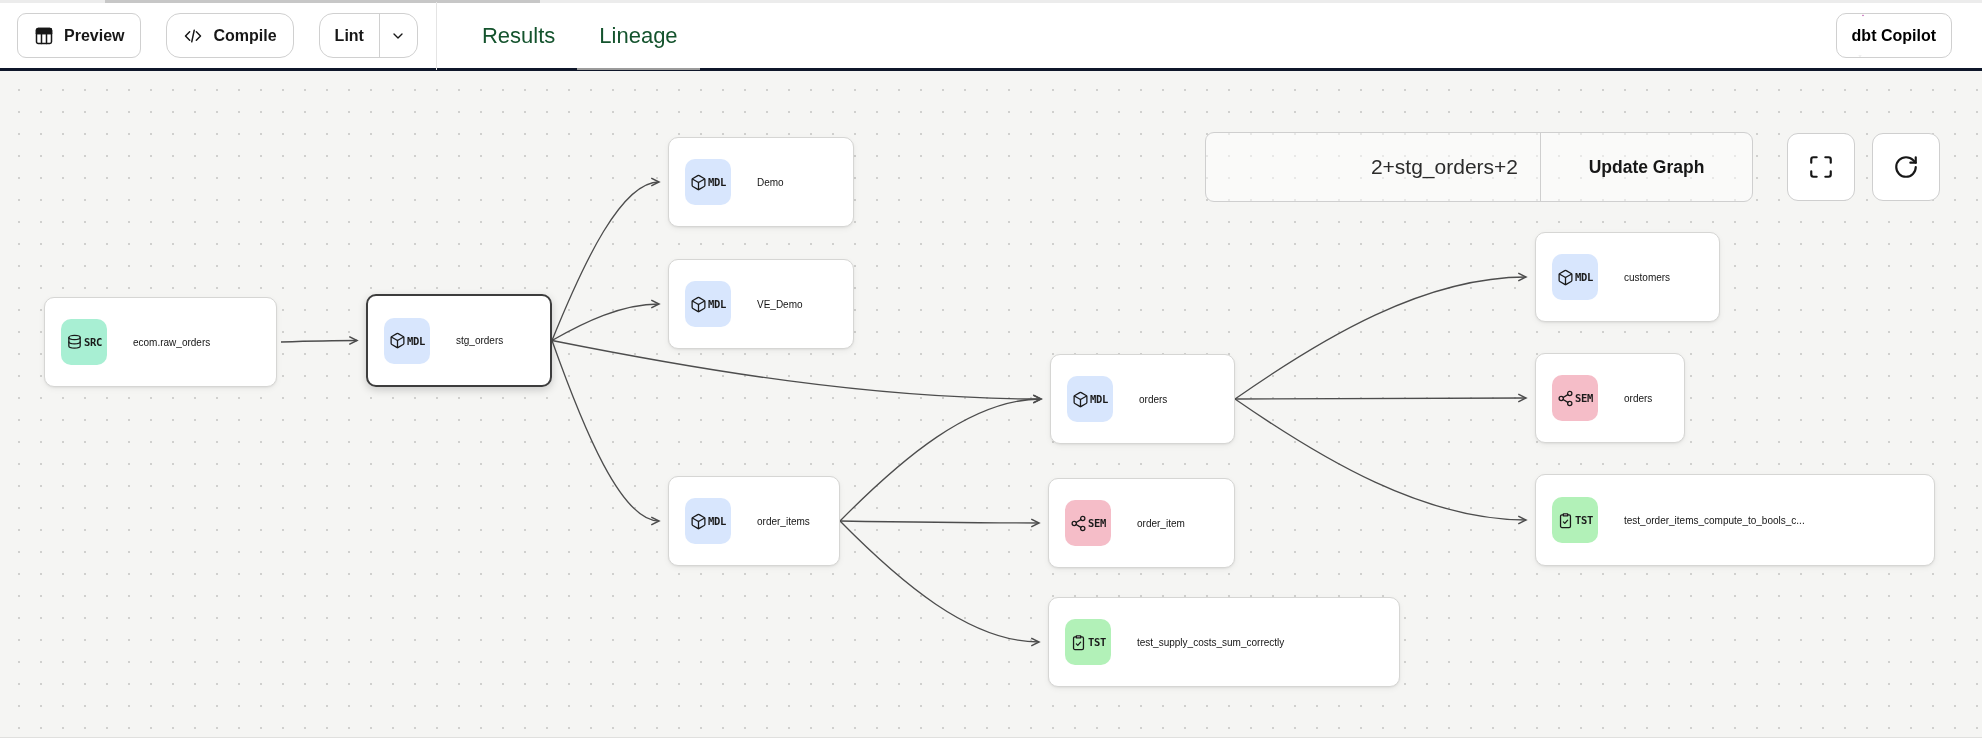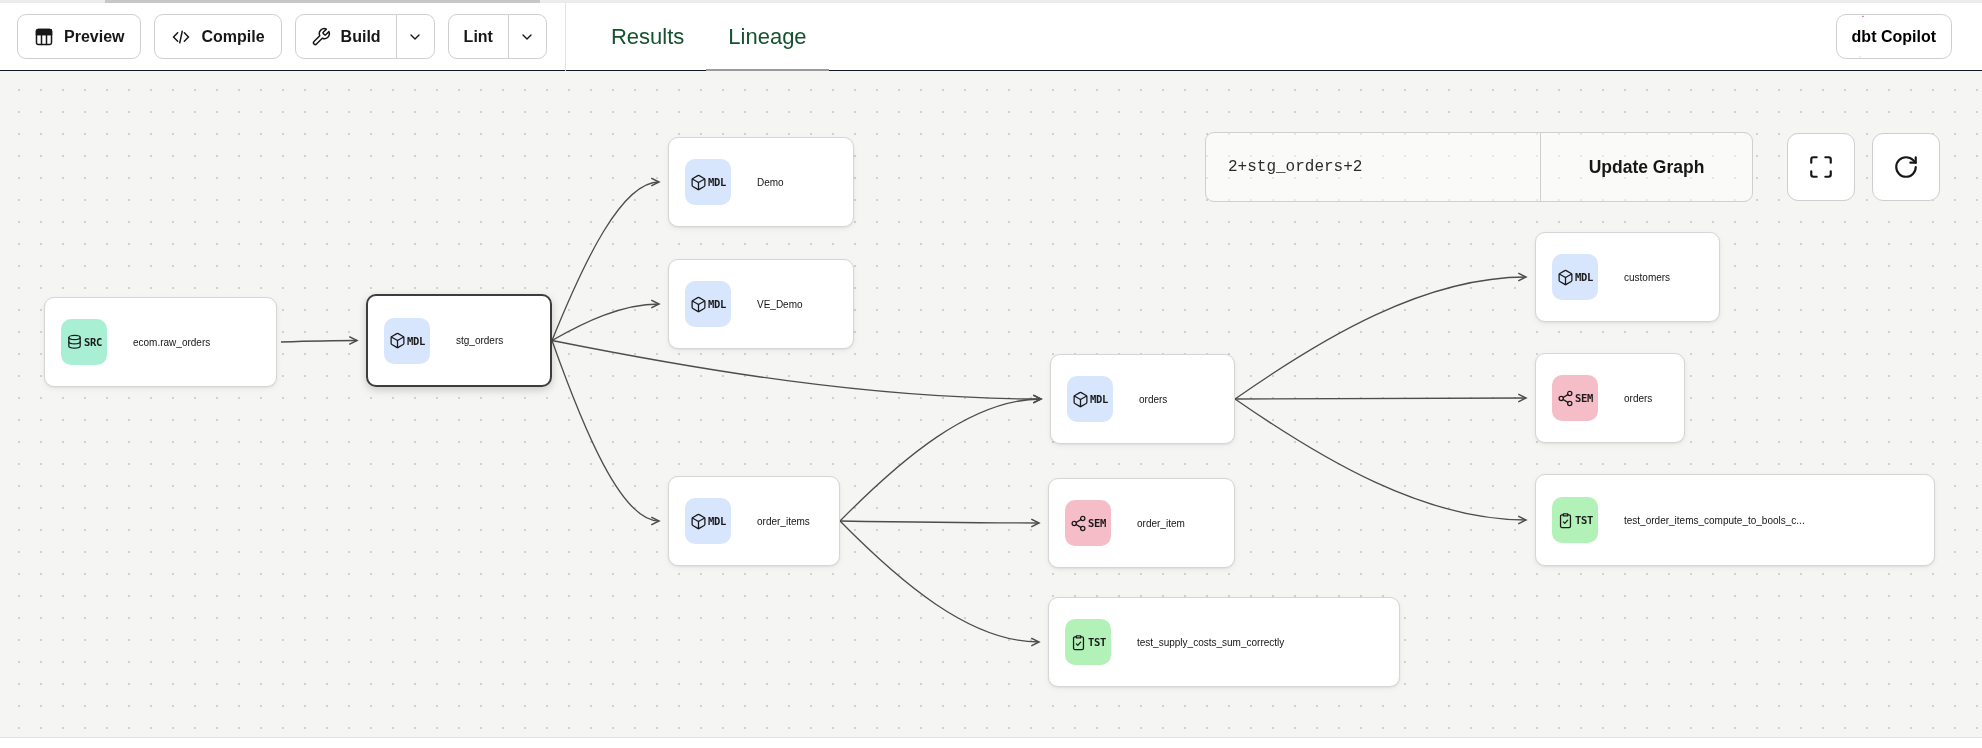--- a/index.html
+++ b/index.html
@@ -4,26 +4,26 @@
 <style>
   * { margin:0; padding:0; box-sizing:border-box; }
   html,body { width:1982px; height:748px; background:#fff; overflow:hidden;
     font-family:"Liberation Sans", sans-serif; color:#171717; }
 
   
   .top-strip { position:relative; height:3px; background:#ececec; }
   .top-strip .seg { position:absolute; left:105px; top:0; width:435px; height:3px; background:#c7c7c7; }
 
   
-  .toolbar { position:relative; height:68px; background:#fff; border-bottom:1px solid #0f172a;
+  .toolbar { position:relative; height:68px; background:#fff; border-bottom:3px solid #0f172a;
     display:flex; align-items:center; padding-left:17px; }
   .btn { display:flex; align-items:center; gap:10px; height:45px; padding:0 16px;
     background:#fff; border:1px solid #d0d0d0; border-radius:9px; cursor:pointer;
     font-size:16px; font-weight:700; color:#171717; white-space:nowrap; }
-  .btn + .btn, .btn + .split, .split + .split { margin-left:13px; }
+  .btn + .btn, .btn + .split, .split + .split { margin-left:25px;border-radius:14px; }
   .split { display:flex; align-items:stretch; height:45px; border:1px solid #d0d0d0; border-radius:9px; background:#fff; overflow:hidden; }
   .split .main { display:flex; align-items:center; gap:10px; padding:0 15px; font-size:16px; font-weight:700; cursor:pointer; }
   .split .caret { display:flex; align-items:center; justify-content:center; width:38px; border-left:1px solid #d0d0d0; cursor:pointer; }
   .tbicon { width:20px; height:20px; stroke:#171717; stroke-width:1.8; fill:none; stroke-linecap:round; stroke-linejoin:round; }
   .chev { width:16px; height:16px; stroke:#171717; stroke-width:2; fill:none; stroke-linecap:round; stroke-linejoin:round; }
   .vdiv { width:1px; height:68px; background:#e4e4e4; margin-left:18px; }
 
   .tabs { display:flex; height:68px; margin-left:23px; }
   .tab { position:relative; display:flex; align-items:center; padding:0 22px; font-size:22px; color:#14532d; cursor:pointer; white-space:nowrap; }
   .tab.active::after { content:""; position:absolute; left:0; right:0; bottom:0; height:2px; background:#9b9b9b; }
@@ -47,21 +47,21 @@
   .badge { width:46px; height:46px; border-radius:10px; display:flex; flex-direction:row;
     align-items:center; justify-content:center; gap:1px; flex:0 0 auto; }
   .bicon { width:17px; height:17px; stroke:#1a1a1a; stroke-width:1.8; fill:none; stroke-linecap:round; stroke-linejoin:round; }
   .btype { font-family:"DejaVu Sans Mono", monospace; font-size:10.5px; font-weight:600; color:#1a1a1a; letter-spacing:-0.3px; }
   .nlabel { margin-left:26px; font-size:10px; color:#141414; white-space:nowrap; }
 
   
   .selector { position:absolute; left:1205px; top:61px; width:548px; height:70px;
     display:flex; border:1px solid #cfcfcf; border-radius:9px; background:rgba(255,255,255,.5); overflow:hidden; }
   .selector input { flex:1; border:none; outline:none; background:transparent; padding:0 22px;
-    font-family:Liberation Mono, monospace; font-size:16px; color:#2b2b2b; }
+    font-family:Liberation Sans, sans-serif; font-size:21px; color:#2b2b2b;text-align:right; }
   .update-btn { width:212px; display:flex; align-items:center; justify-content:center;
     border-left:1px solid #cfcfcf; font-size:17.5px; font-weight:700; color:#171717; cursor:pointer; }
   .sqbtn { position:absolute; top:62px; width:68px; height:68px; background:#fff;
     border:1px solid #cfcfcf; border-radius:11px; display:flex; align-items:center; justify-content:center; cursor:pointer; }
   .sqbtn svg { width:26px; height:26px; stroke:#171717; stroke-width:2; fill:none; stroke-linecap:round; stroke-linejoin:round; }
   #fullscreen-btn { left:1787px; }
   #refresh-btn { left:1872px; }
 </style>
 </head>
 <body>
@@ -82,33 +82,20 @@
     <span>Preview</span>
   </button>
   <button class="btn">
     <svg class="tbicon" viewBox="0 0 24 24">
       <polyline points="8 7 3 12 8 17"></polyline>
         <polyline points="16 7 21 12 16 17"></polyline>
         <line x1="13.5" y1="5" x2="10.5" y2="19"></line>
     </svg>
     <span>Compile</span>
   </button>
-  <div class="split">
-    <div class="main">
-      <svg class="tbicon" viewBox="0 0 24 24">
-        <path d="M14.7 6.3a1 1 0 0 0 0 1.4l1.6 1.6a1 1 0 0 0 1.4 0l3.77-3.77a6 6 0 0 1-7.94 7.94l-6.91 6.91a2.12 2.12 0 0 1-3-3l6.91-6.91a6 6 0 0 1 7.94-7.94l-3.76 3.76z"></path>
-      </svg>
-      <span>Build</span>
-    </div>
-    <div class="caret">
-      <svg class="chev" viewBox="0 0 24 24">
-          <path d="m6 9 6 6 6-6"></path>
-        </svg>
-    </div>
-  </div>
   <div class="split">
     <div class="main">
       <span>Lint</span>
     </div>
     <div class="caret">
       <svg class="chev" viewBox="0 0 24 24">
           <path d="m6 9 6 6 6-6"></path>
         </svg>
     </div>
   </div>

